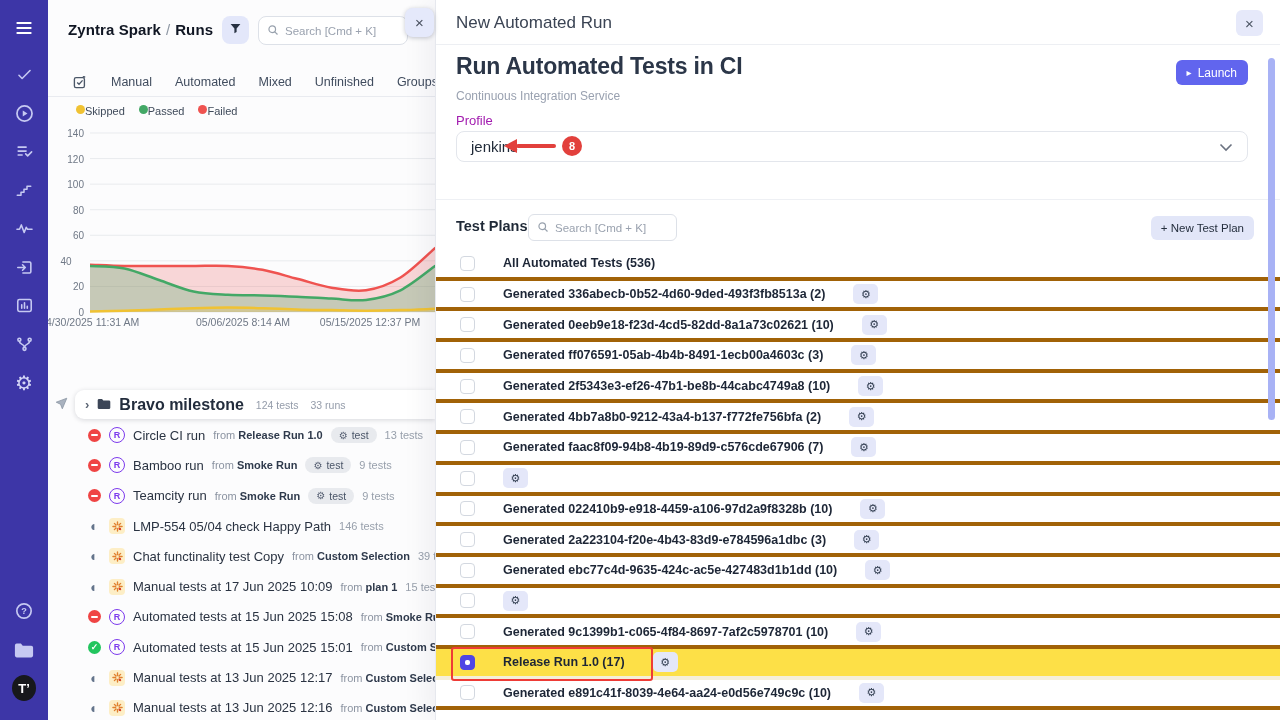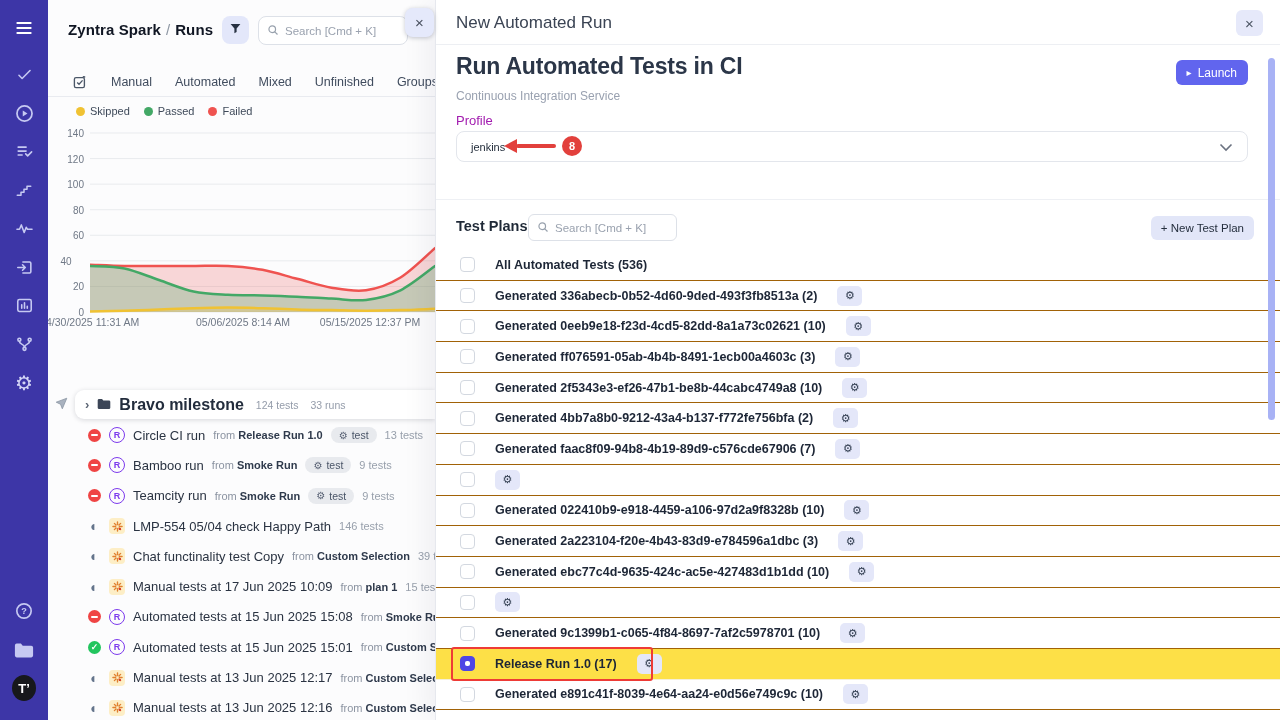--- a/index.html
+++ b/index.html
@@ -31,21 +31,21 @@
   .overlap-x{position:absolute;left:405px;top:8px;width:29px;height:29px;background:#e5e9fb;border-radius:8px;
              box-shadow:0 1px 4px rgba(25,30,60,.25);display:flex;align-items:center;justify-content:center;
              color:#49505e;font-size:15px;z-index:60;cursor:pointer}
 
   .tabs{position:absolute;left:0;top:68px;width:387px;height:29px;display:flex;align-items:center;
         gap:23px;padding-left:24px;border-bottom:1px solid #e9ebf0}
   .tab{font-size:12.5px;color:#404c5e;cursor:pointer;white-space:nowrap}
   .tabs-edit{color:#4b5768;display:flex;align-items:center}
 
   .legend{position:absolute;left:28px;top:105px;display:flex;gap:14px;align-items:center}
-  .leg-item{display:flex;align-items:center;gap:5px;font-size:11px;color:#3f4a5a}
+  .leg-item{display:flex;align-items:flex-start;font-size:11px;color:#3f4a5a}
   .leg-dot{width:9px;height:9px;border-radius:50%}
 
   .y-axis{position:absolute;left:0;top:0;width:36px}
   .y-axis span{position:absolute;right:0;width:36px;text-align:right;font-size:10px;color:#6f7886}
   .chart-svg{position:absolute;left:42px;top:126px}
   .x-axis{position:absolute;left:0;top:316px;width:387px;font-size:10.5px;color:#6f7886}
   .x-axis span{position:absolute;white-space:nowrap}
 
   .group-card{position:absolute;left:27px;top:390px;width:360px;height:29px;background:#fff;border-radius:9px 0 0 9px;
               box-shadow:0 1px 5px rgba(20,25,45,.16);display:flex;align-items:center;gap:8px;padding-left:10px;z-index:2;cursor:pointer}
@@ -80,37 +80,37 @@
   .dw-close{position:absolute;right:18px;top:10px;width:27px;height:26px;background:#e6e9fa;border-radius:6px;
             display:flex;align-items:center;justify-content:center;color:#4b5563;font-size:15px;cursor:pointer}
   .dw-title{position:absolute;left:20px;top:53px;font-size:23px;font-weight:bold;color:#2b3648;letter-spacing:-.2px}
   .launch-btn{position:absolute;right:32px;top:60px;height:25px;padding:0 11px;background:#6165ee;border-radius:6px;
               color:#fff;font-size:12px;display:flex;align-items:center;gap:6px;cursor:pointer}
   .launch-btn .play{font-size:10px;line-height:1}
   .dw-subtitle{position:absolute;left:20px;top:89px;font-size:12px;color:#99a1b0}
   .profile-label{position:absolute;left:20px;top:113px;font-size:13px;color:#a21caf}
   .profile-select{position:absolute;left:20px;right:32px;top:131px;height:31px;border:1px solid #e3e6ec;
                   border-radius:8px;background:#fff;display:flex;align-items:center;padding:0 14px;cursor:pointer}
-  .profile-select .val{font-size:11px;color:#1f2937}
+  .profile-select .val{font-size:15px;color:#1f2937}
   .profile-select .chev{margin-left:auto}
   .arrow-line{position:absolute;left:80px;top:144px;width:40px;height:3.5px;background:#e2403c;border-radius:2px;z-index:12}
   .arrow-head{position:absolute;left:68px;top:139px;width:0;height:0;border-right:13px solid #e2403c;
               border-top:7px solid transparent;border-bottom:7px solid transparent;z-index:12}
   .anno-badge{position:absolute;left:126px;top:136px;width:20px;height:20px;border-radius:50%;background:#e2403c;
               color:#fff;font-size:11px;font-weight:bold;display:flex;align-items:center;justify-content:center;z-index:12}
   .dw-divider{position:absolute;left:0;right:0;top:199px;height:1px;background:#eef0f4}
   .tp-header{position:absolute;left:0;top:206px;width:845px;height:44px}
   .tp-heading{position:absolute;left:20px;top:12px;font-size:14.5px;font-weight:bold;color:#1f2937}
   .tp-search{position:absolute;left:92px;top:8px;width:149px;height:27px;border:1px solid #dde1e8;border-radius:6px;
              background:#fff;display:flex;align-items:center;padding:0 8px;gap:6px}
   .new-plan-btn{position:absolute;right:27px;top:10px;height:24px;padding:0 10px;background:#e2e6f8;border-radius:6px;
                 font-size:11.5px;color:#252f3e;display:flex;align-items:center;cursor:pointer}
   .tp-list{position:absolute;left:0;top:250px;width:845px}
-  .tp-row{position:relative;display:flex;align-items:center;height:30.7px;padding-left:24px;gap:20px;
-          border-bottom:1px solid #a16207;cursor:pointer}
+  .tp-row{position:relative;display:flex;align-items:center;height:30.7px;padding-left:24px;gap:28px;
+          border-bottom:4px solid #a16207;cursor:pointer}
   .cb{flex:none;width:15px;height:15px;border:1.5px solid #d3d8e0;border-radius:4px;background:#fff}
   .cb-on{position:relative;background:#4f46e5;border-color:#4f46e5}
   .cb-on::after{content:"";position:absolute;inset:4px;background:#fff;border-radius:2px}
   .tp-label{font-size:12.5px;font-weight:bold;color:#1d2636}
   .gear-chip{flex:none;width:25px;height:20px;background:#e4e7f9;border-radius:5px;display:flex;
              align-items:center;justify-content:center;font-size:11px;color:#333f52;cursor:pointer}
   .tp-hl{background:#fde047;border-bottom-color:#f5efd8}
   .red-box{position:absolute;left:15px;top:-2px;width:202px;height:34px;border:2.5px solid #ee3b36;border-radius:3px;
            pointer-events:none;z-index:3}
   .dw-scrollbar{position:absolute;right:5px;top:58px;width:7px;height:362px;background:#a8b2f5;border-radius:4px;cursor:pointer;z-index:15}

